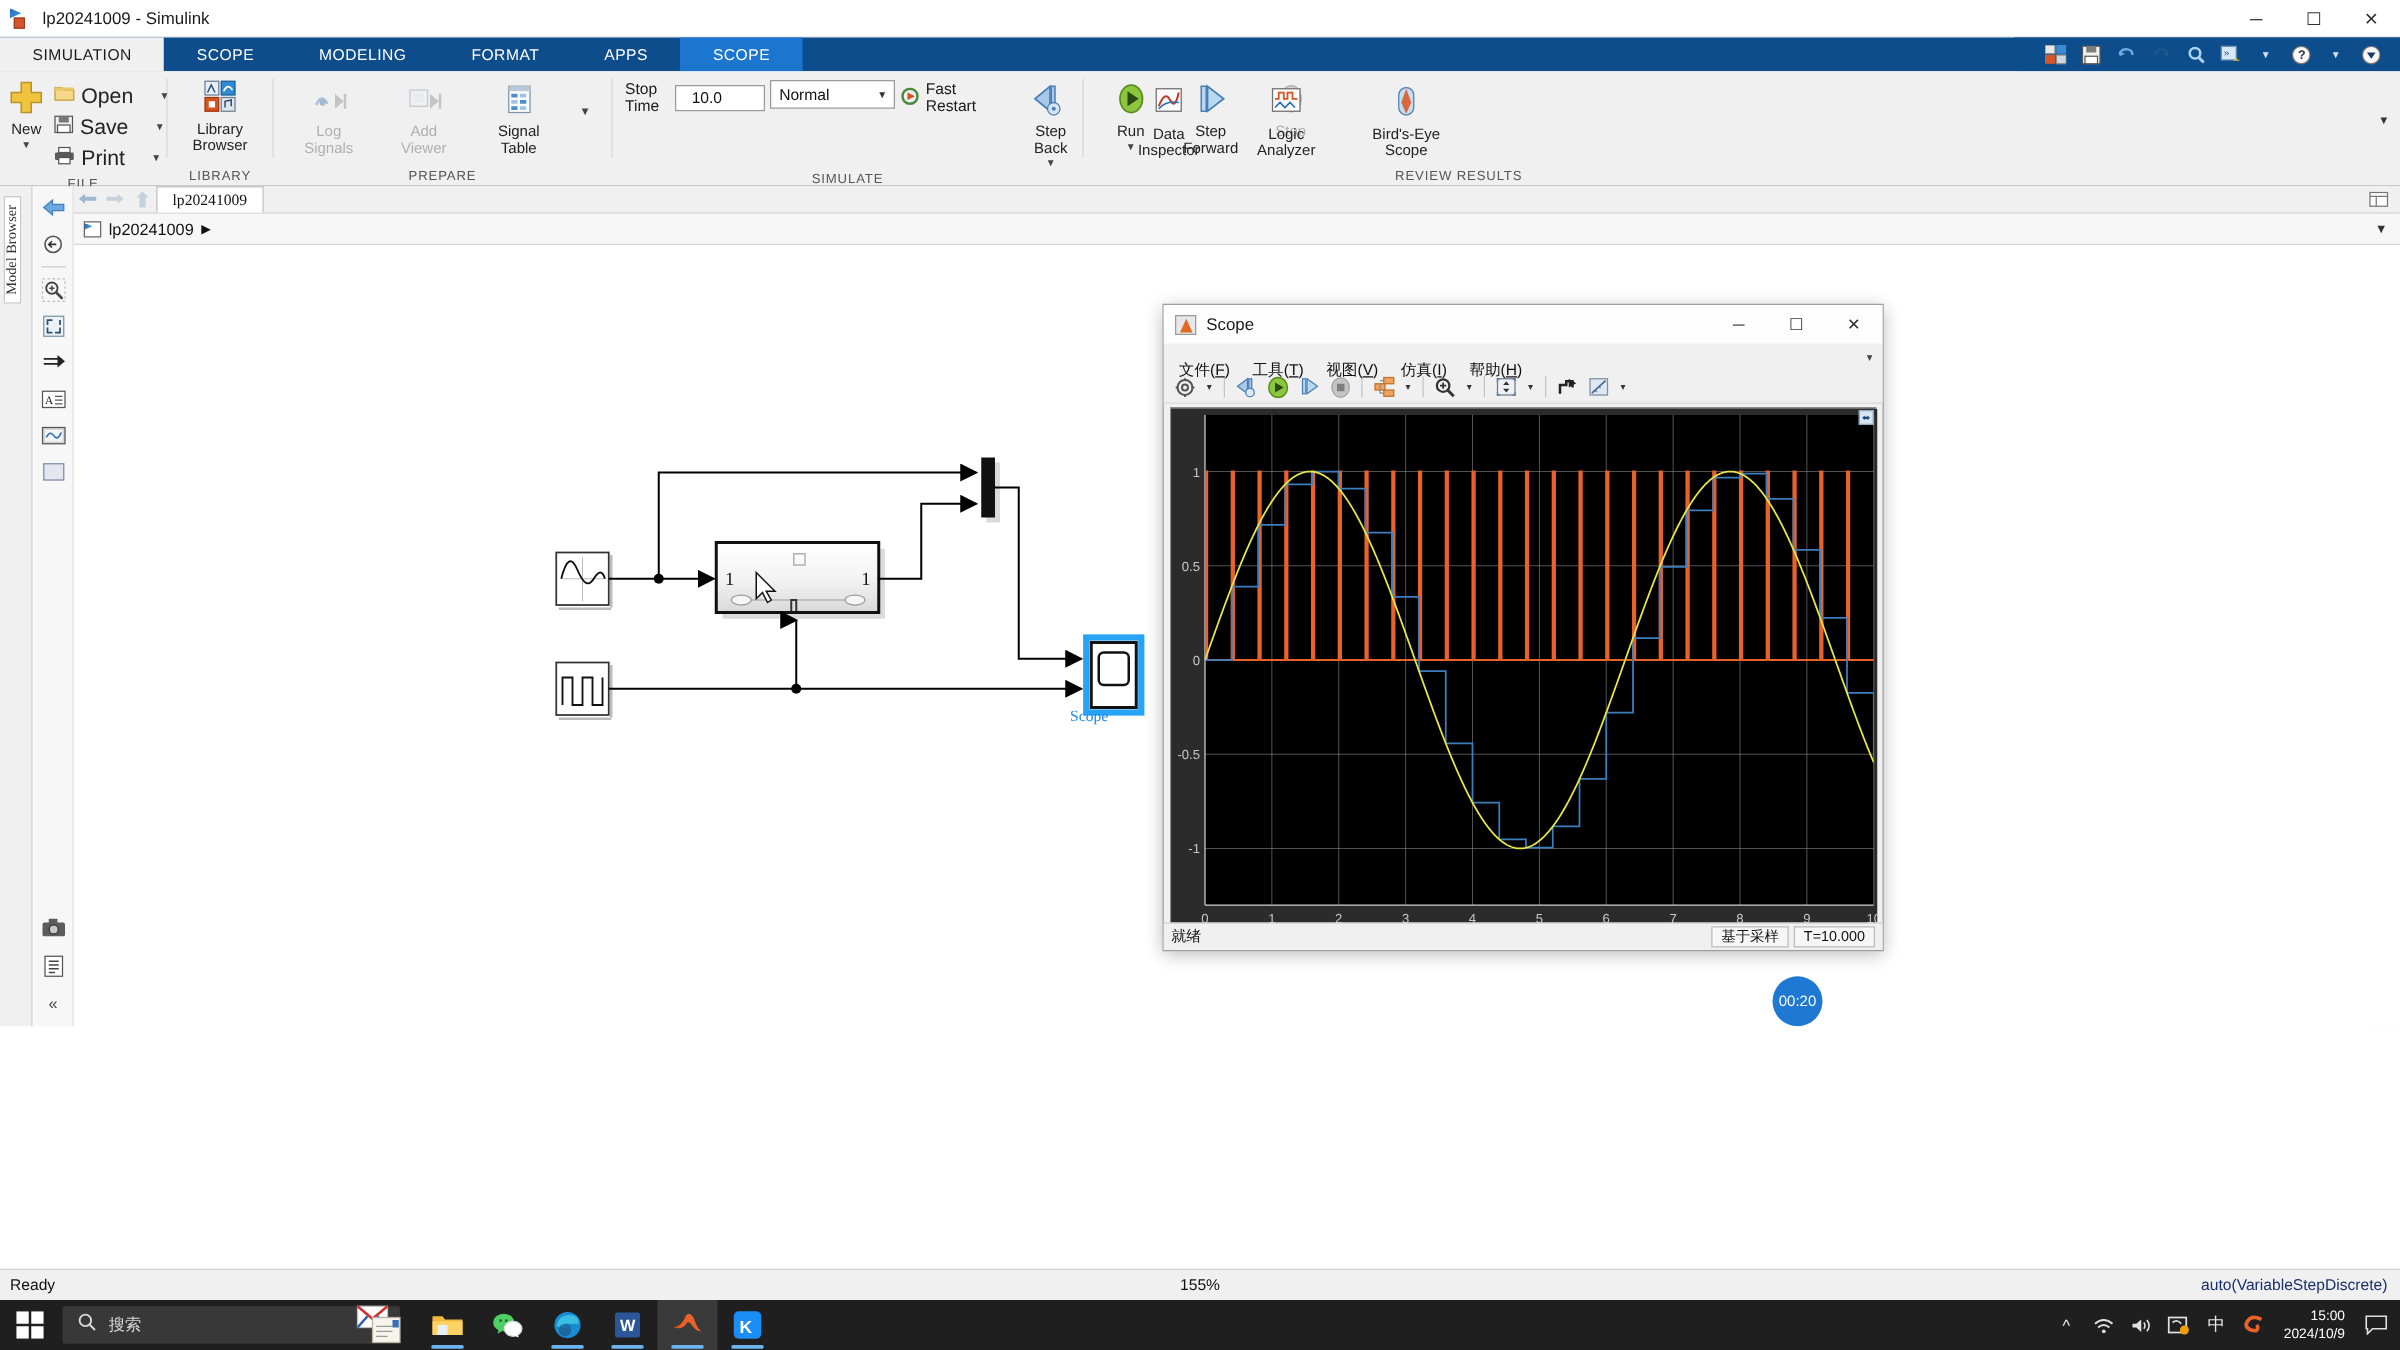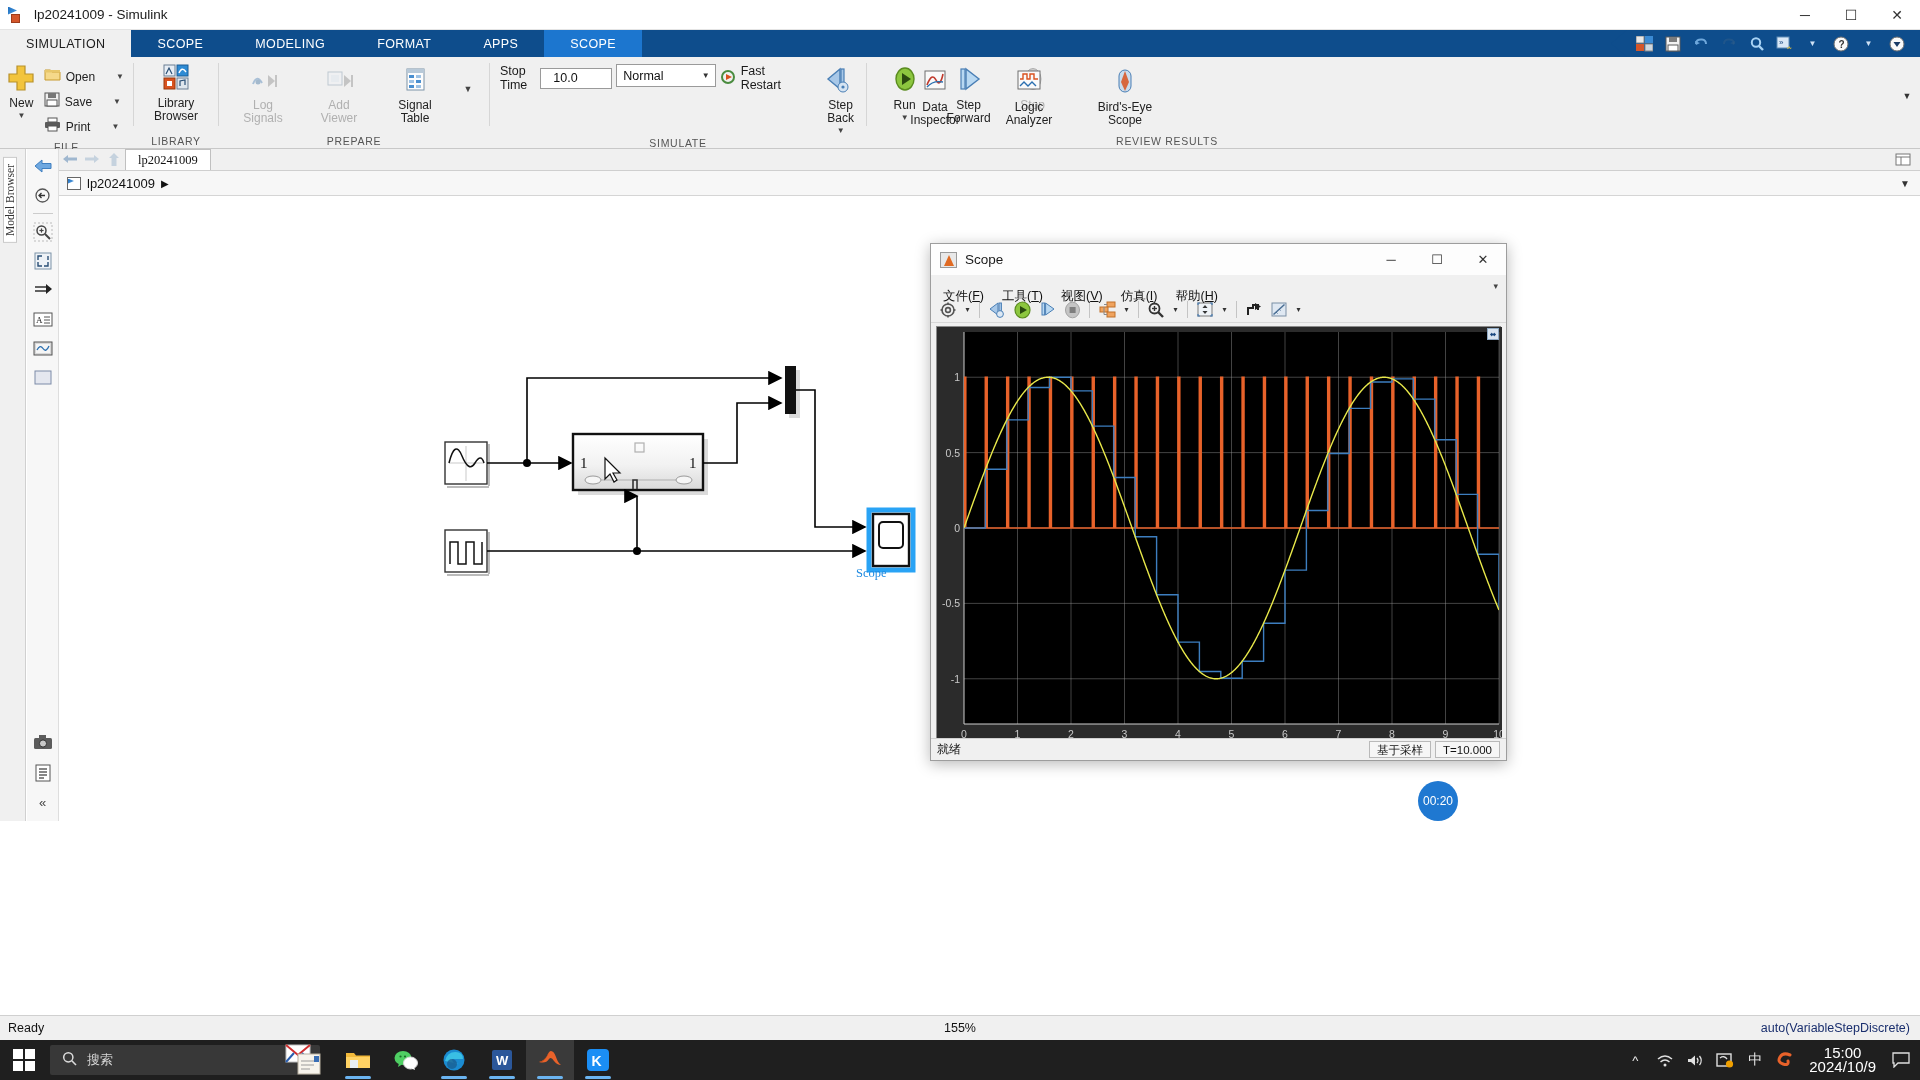--- a/index.html
+++ b/index.html
@@ -53,21 +53,21 @@
      letter-spacing: .7px; line-height: 16px; }
   .rgroup-sep { width:1px; background:#d6d6d6; margin: 6px 0 22px 0; }
 
   .big-btn { width: 62px; display:flex; flex-direction:column; align-items:center; cursor:default; }
   .big-btn .ico { height: 34px; display:flex; align-items:center; justify-content:center; }
   .big-btn .lbl { font-size: 12px; color: #222; text-align:center; line-height: 13px; margin-top:2px;}
   .big-btn.disabled .lbl { color:#b0b0b0; }
   .big-btn .caret { font-size: 8px; color:#444; margin-top:1px;}
 
   .small-row { display:flex; align-items:center; height: 25px; gap:5px; padding: 0 3px; cursor:default;}
-  .small-row .lbl { font-size: 12px; color:#222; }
+  .small-row .lbl { font-size: 17px; color:#222; }
   .small-row .caret { font-size: 8px; color:#444; margin-left: 16px;}
 
   .field-lbl { font-size: 12.5px; color:#1a1a1a; }
   .txtfield { border:1px solid #9a9a9a; background:#fff; height:21px; font-size:12.5px;
      padding: 0 5px; line-height:20px; color:#111; }
   .selfield { border:1px solid #9a9a9a; background:#fff; height:23px; width:118px;
      font-size:12.5px; display:flex; align-items:center; padding-left:6px; color:#111;
      justify-content: space-between; }
   .selfield .ca { font-size:8px; color:#333; padding-right:5px;}
   .chk-row { display:flex; align-items:center; gap:5px; font-size:12.5px; color:#1a1a1a; }
@@ -176,21 +176,21 @@
   .tb-search .ph { font-size:13px; color:#d8d8d8; }
   .tb-apps { display:flex; align-items:center; height:40px; margin-left:14px; }
   .tb-app { width:48px; height:40px; display:flex; align-items:center; justify-content:center;
      position:relative; }
   .tb-app.run::after { content:''; position:absolute; bottom:1px; left:11px; width:26px; height:3px;
      background:#6bb4f0; border-radius:2px;}
   .tb-app.active { background:#3a3a3a; }
   .tray { margin-left:auto; display:flex; align-items:center; height:40px; padding-right:4px; gap:2px;}
   .tray-ico { width:28px; height:40px; display:flex; align-items:center; justify-content:center;
      color:#e8e8e8; font-size:13px;}
-  .tray-clock { color:#fff; font-size:15px; line-height:14px; text-align:center; padding:0 8px;}
+  .tray-clock { color:#fff; font-size:11px; line-height:14px; text-align:right; padding:0 8px;}
   .tray-notify { width:30px; height:40px; display:flex; align-items:center; justify-content:center;
      color:#e8e8e8; font-size:14px;}
 </style>
 </head>
 <body>
 
 <div id="app">
 
   <div class="titlebar">
     <span class="title-icon">

